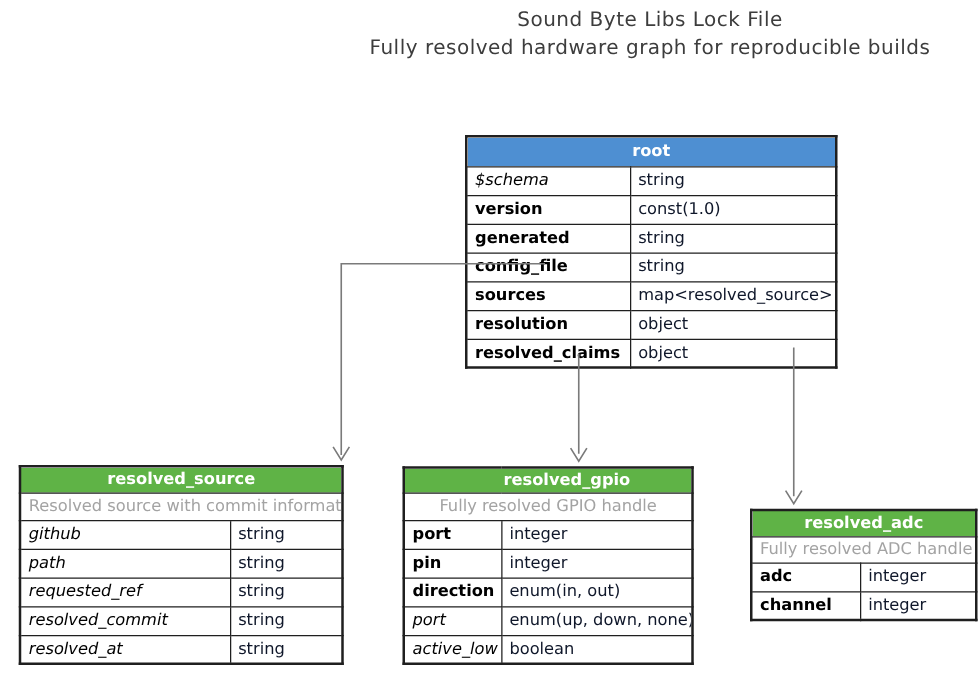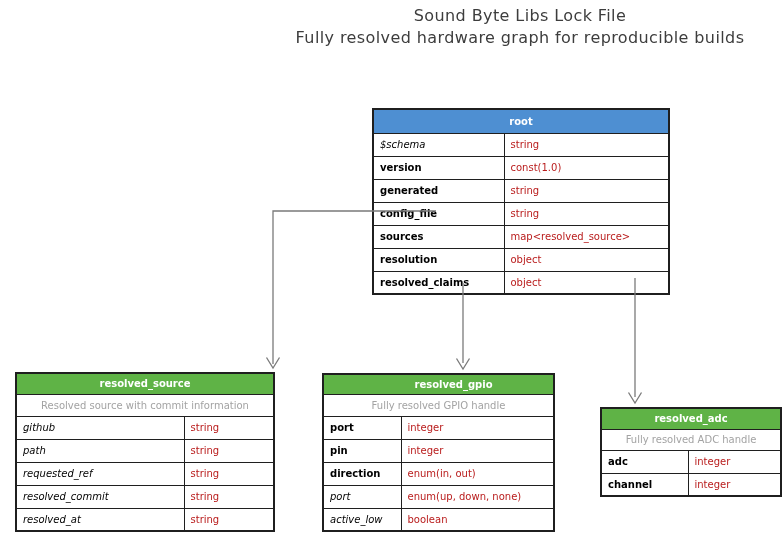--- a/index.html
+++ b/index.html
@@ -5,30 +5,30 @@
   html,body { margin:0; padding:0; }
   body { background:#ffffff; font-family:"DejaVu Sans", sans-serif; }
   .canvas { position:relative; width:784px; height:540px; background:#ffffff; overflow:hidden; }
 
   .title-block { position:absolute; left:236px; top:6px; width:568px; text-align:center; color:#3d3d3d; }
   .title-line1 { font-size:16px; letter-spacing:0.4px; }
   .title-line2 { font-size:16px; letter-spacing:0.4px; margin-top:3px; }
 
   table.entity { position:absolute; border-collapse:collapse; table-layout:fixed; background:#ffffff;
                  border:2px solid #1f1f1f; }
-  table.entity td, table.entity th { border:1px solid #1f1f1f; padding:0 6px; font-size:10px;
+  table.entity td, table.entity th { border:1px solid #1f1f1f; padding:0 6px; font-size:13px;
                  overflow:hidden; white-space:nowrap; vertical-align:middle; }
   th.hdr { color:#ffffff; font-weight:bold; text-align:center; font-size:13px; }
   .hdr-root { background:#4e8fd2; }
   .hdr-green { background:#5fb346; }
   td.desc { color:#a3a3a3; text-align:center; font-size:11.5px; padding:0 3px; }
   td.prop { color:#000000; }
   td.prop.b { font-weight:bold; }
   td.prop.i { font-style:italic; }
-  td.type { color:#b91c1c; font-size:12px; padding:0 5px; }
+  td.type { color:#0f172a; font-size:12px; padding:0 5px; }
 
   svg.edges { position:absolute; left:0; top:0; pointer-events:none; }
   .edge { stroke:#7a7a7a; stroke-width:1.3; fill:none; }
 </style>
 </head>
 <body>
 
 <div class="canvas">
 
   <div class="title-block">

